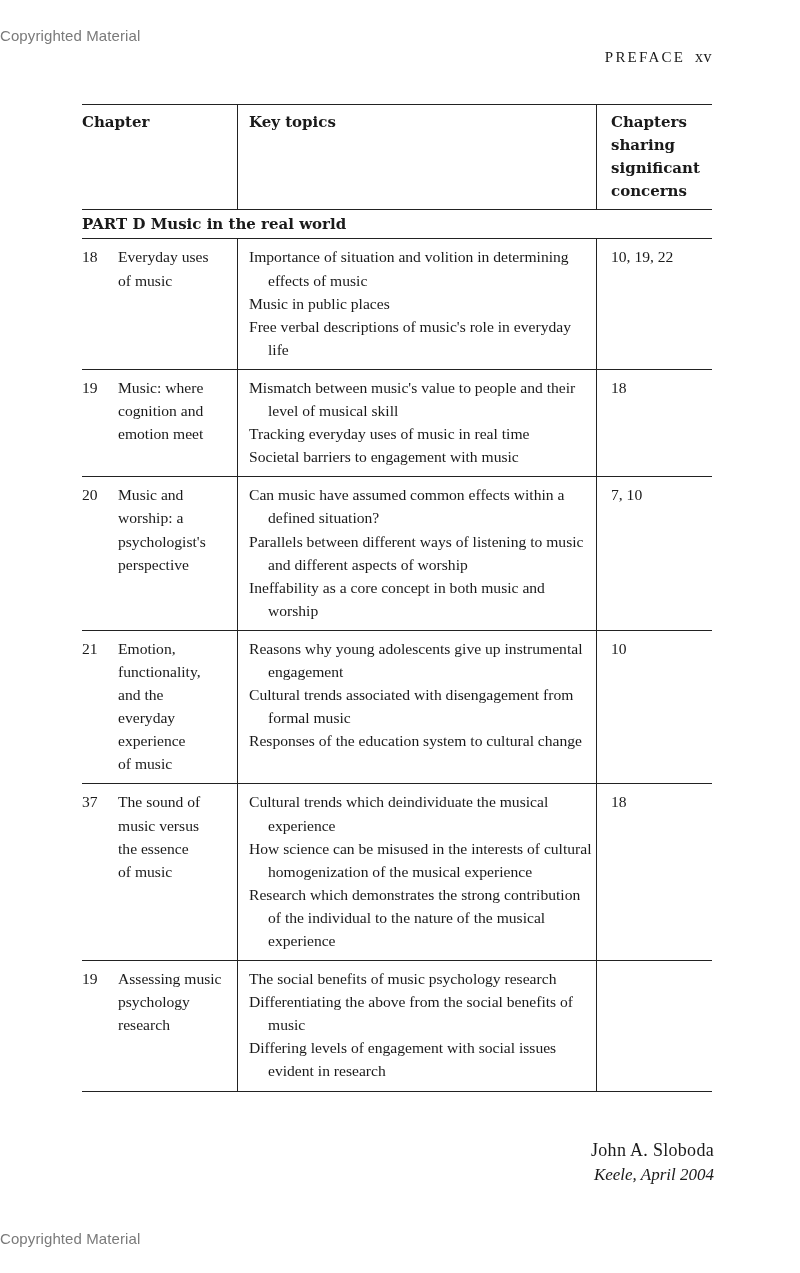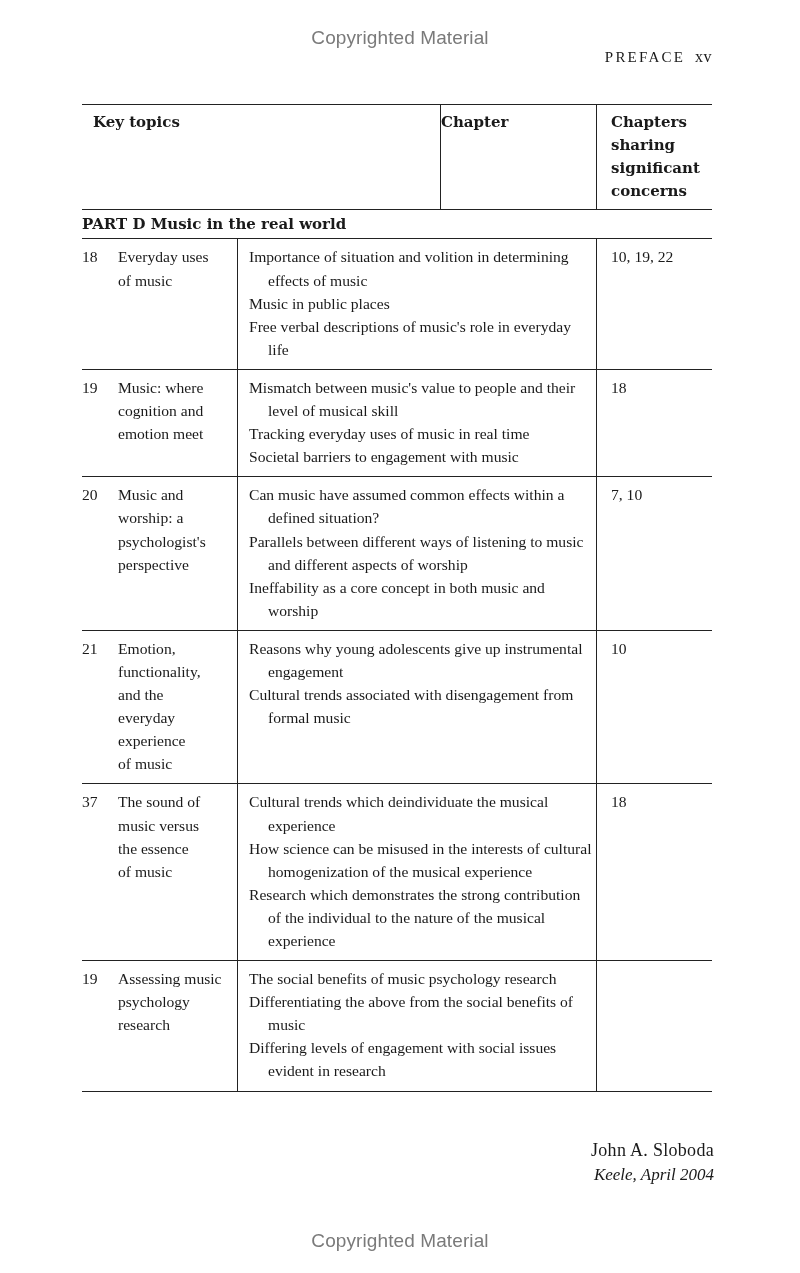--- a/index.html
+++ b/index.html
@@ -1,22 +1,22 @@
 <!DOCTYPE html>
 <html><head>
 <meta charset="utf-8">
 <style>
   * { box-sizing: border-box; margin: 0; padding: 0; }
   html, body { width: 800px; height: 1273px; background: #ffffff; overflow: hidden; }
   body { position: relative; font-family: "DejaVu Serif", "Liberation Serif", serif; color: #1a1a1a; }
 
   .watermark {
-    position: absolute; left: 0; width: 800px; text-align: center;
+    position: absolute; left: 0; width: 800px; text-align: left;
     font-family: "Liberation Sans", "DejaVu Sans", sans-serif;
-    font-size: 19px; color: #7a7a7a; letter-spacing: 0.1px;
+    font-size: 15px; color: #7a7a7a; letter-spacing: 0.1px;
   }
   .wm-top { top: 27px; }
   .wm-bottom { top: 1230px; }
 
   .running-head {
     position: absolute; top: 48px; right: 88px;
     font-family: "Liberation Serif", "DejaVu Serif", serif;
     font-size: 15px; letter-spacing: 2.2px; color: #1a1a1a;
   }
   .running-head .folio { font-weight: normal; letter-spacing: 0.5px; margin-left: 10px; font-size: 16px; }
@@ -51,22 +51,22 @@
 <body>
 
 <div class="watermark wm-top">Copyrighted Material</div>
 
 <div class="running-head">
   <span>PREFACE</span><span class="folio">xv</span>
 </div>
 
 <div class="table-wrap">
   <div class="row first hdr">
+    <div class="cell c1">Chapter</div>
     <div class="cell c2">Key topics</div>
-    <div class="cell c1">Chapter</div>
     <div class="cell c3" style="white-space: pre-line;">Chapters
 sharing
 significant
 concerns</div>
   </div>
   <div class="part">PART D Music in the real world</div>
 
   <div id="rows">
       <div class="row">
         <div class="cell c1">
@@ -116,20 +116,21 @@
           <span class="title">Emotion,
 functionality,
 and the
 everyday
 experience
 of music</span>
         </div>
         <div class="cell c2">
           <div class="topic">Reasons why young adolescents give up instrumental engagement</div>
           <div class="topic">Cultural trends associated with disengagement from formal music</div>
+          <div class="topic">Responses of the education system to cultural change</div>
         </div>
         <div class="cell c3">10</div>
       </div>
       <div class="row">
         <div class="cell c1">
           <span class="num">37</span>
           <span class="title">The sound of
 music versus
 the essence
 of music</span>

